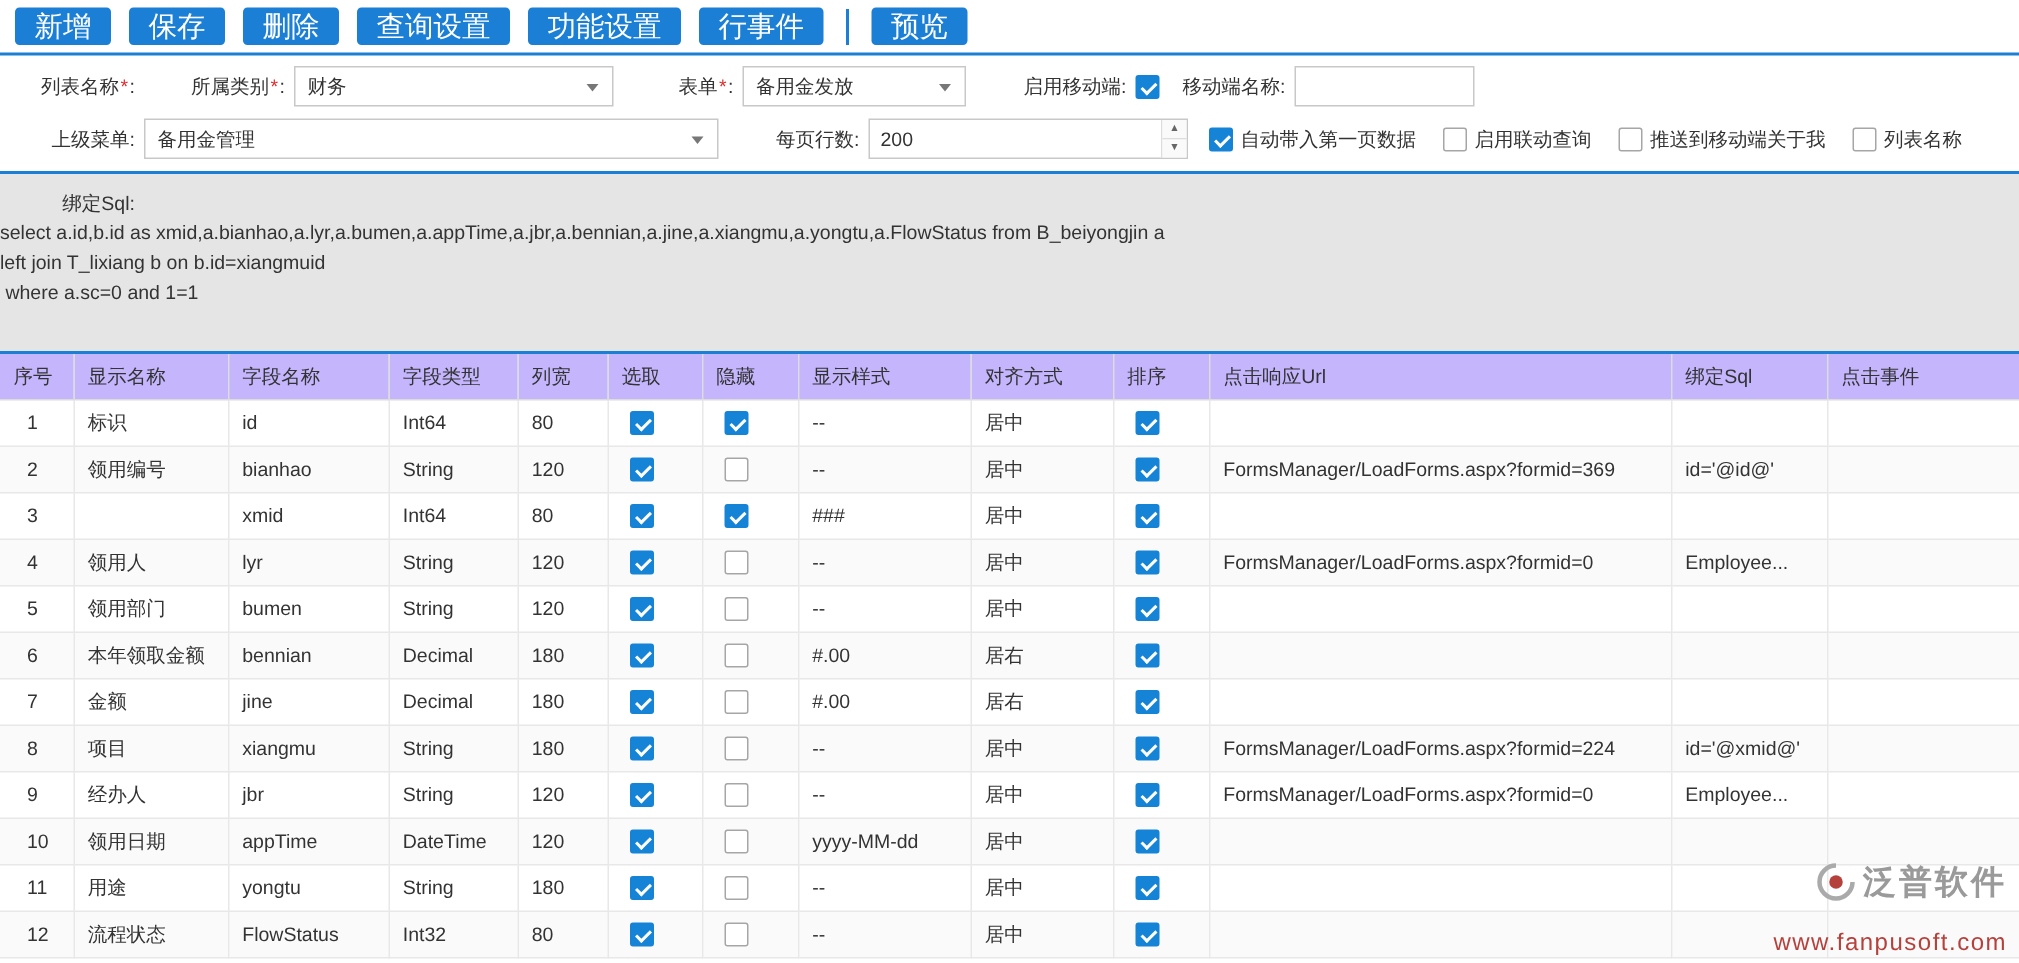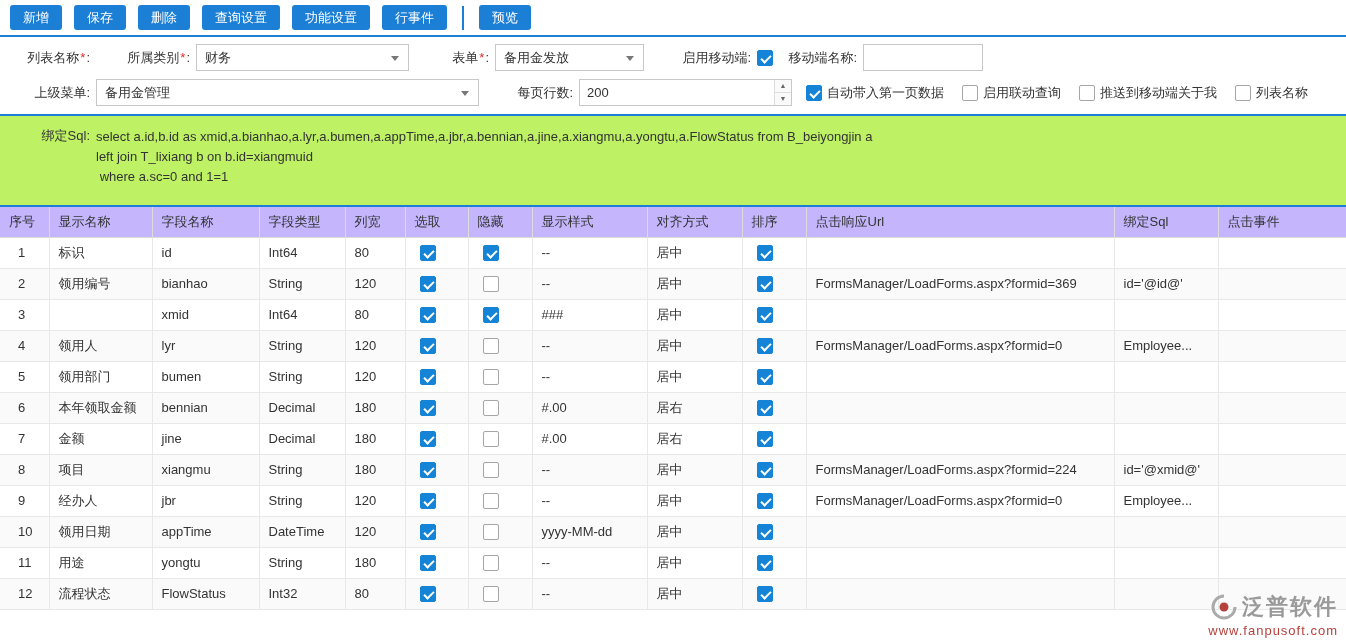--- a/index.html
+++ b/index.html
@@ -15,21 +15,21 @@
 
   
   .toolbar {
     display: flex; align-items: center; gap: 12px;
     height: 37px; padding: 0 10px;
     border-bottom: 2px solid #1c7fd6;
     background: #fff;
   }
   .btn {
     background: #1c7fd6; color: #fff; border: none; border-radius: 3px;
-    height: 25px; padding: 0 13px; font-size: 13px;
+    height: 25px; padding: 0 13px; font-size: 19px;
     font-family: "Liberation Sans", sans-serif; cursor: pointer; white-space: nowrap;
   }
   .tb-divider { width: 2px; height: 24px; background: #1c7fd6; margin: 0 3px; }
 
   
   .form-section { padding: 3px 0 4px; }
   .form-row { display: flex; align-items: center; height: 35px; }
   .lbl { text-align: right; padding-right: 6px; white-space: nowrap; color: #333; flex: none; }
   .req { color: #e02b2b; margin: 0 1px; }
   .lbl1 { width: 96px; }
@@ -75,21 +75,21 @@
     content: ""; position: absolute; left: 5px; top: 2px; width: 4px; height: 8px;
     border: solid #fff; border-width: 0 2px 2px 0; transform: rotate(45deg);
   }
   .cb.unchecked { background: #fff; border: 1px solid #a6a6a6; }
   .opts { display: flex; align-items: center; gap: 18px; margin-left: 14px; }
   .opt { display: flex; align-items: center; gap: 5px; white-space: nowrap; }
 
   
   .sql-section {
     display: flex; border-top: 2px solid #1c7fd6; border-bottom: 2px solid #1c7fd6;
-    padding: 11px 0 13px; min-height: 93px; background: #bef264;
+    padding: 11px 0 29px; min-height: 93px; background: #e5e5e5; flex-direction: column;
   }
   .sql-label { width: 96px; text-align: right; padding-right: 6px; flex: none; }
   .sql-text {
     flex: 1; white-space: pre-wrap; line-height: 1.55; color: #333; padding-right: 30px;
     word-break: break-all;
   }
 
   
   table { width: 1346px; border-collapse: collapse; table-layout: fixed; background: #fff; }
   th {
@@ -106,21 +106,21 @@
   td.c-cb { padding-left: 14px; }
   td.c-no { padding-left: 18px; }
 
   
   .watermark { position: absolute; right: 8px; bottom: 4px; text-align: center; }
   .wm-row { display: flex; align-items: center; justify-content: flex-end; gap: 4px; }
   .wm-brand {
     color: #9a9a9a; font-weight: bold; font-size: 22px; letter-spacing: 2px;
     font-family: "Liberation Sans", sans-serif;
   }
-  .wm-url { color: #b5413c; font-size: 13px; letter-spacing: 1px; margin-top: 1px; }
+  .wm-url { color: #b5413c; font-size: 16px; letter-spacing: 1px; margin-top: 17px; }
 </style>
 </head>
 <body>
 
 <div class="toolbar">
   <button class="btn">新增</button>
   <button class="btn">保存</button>
   <button class="btn">删除</button>
   <button class="btn">查询设置</button>
   <button class="btn">功能设置</button>

